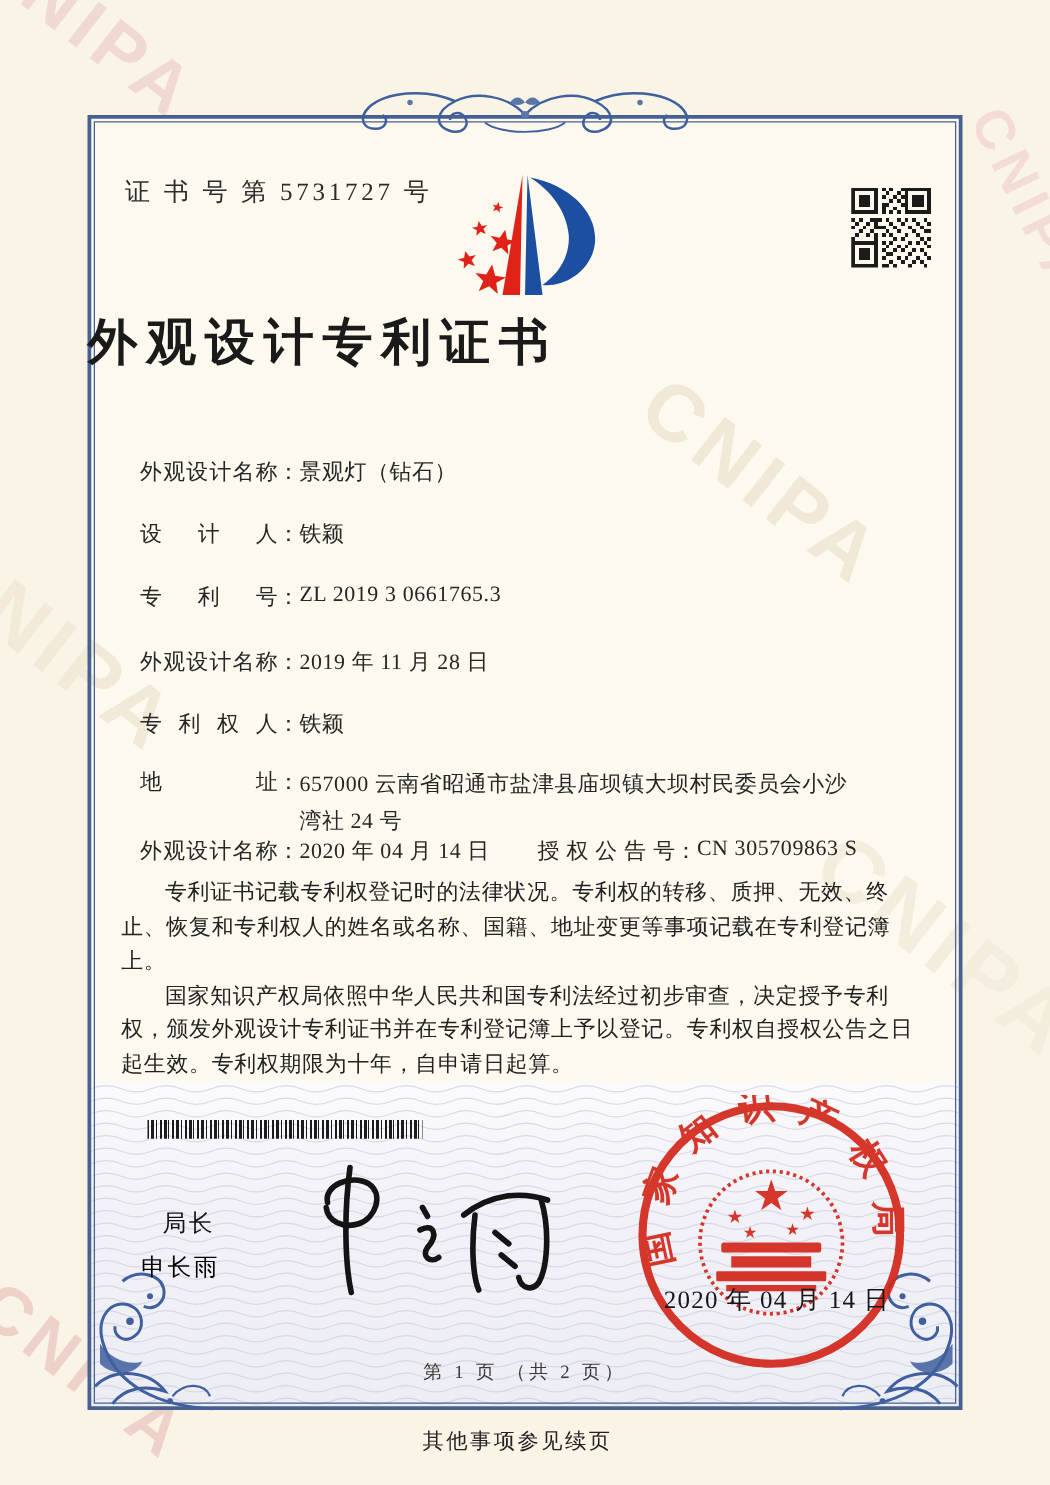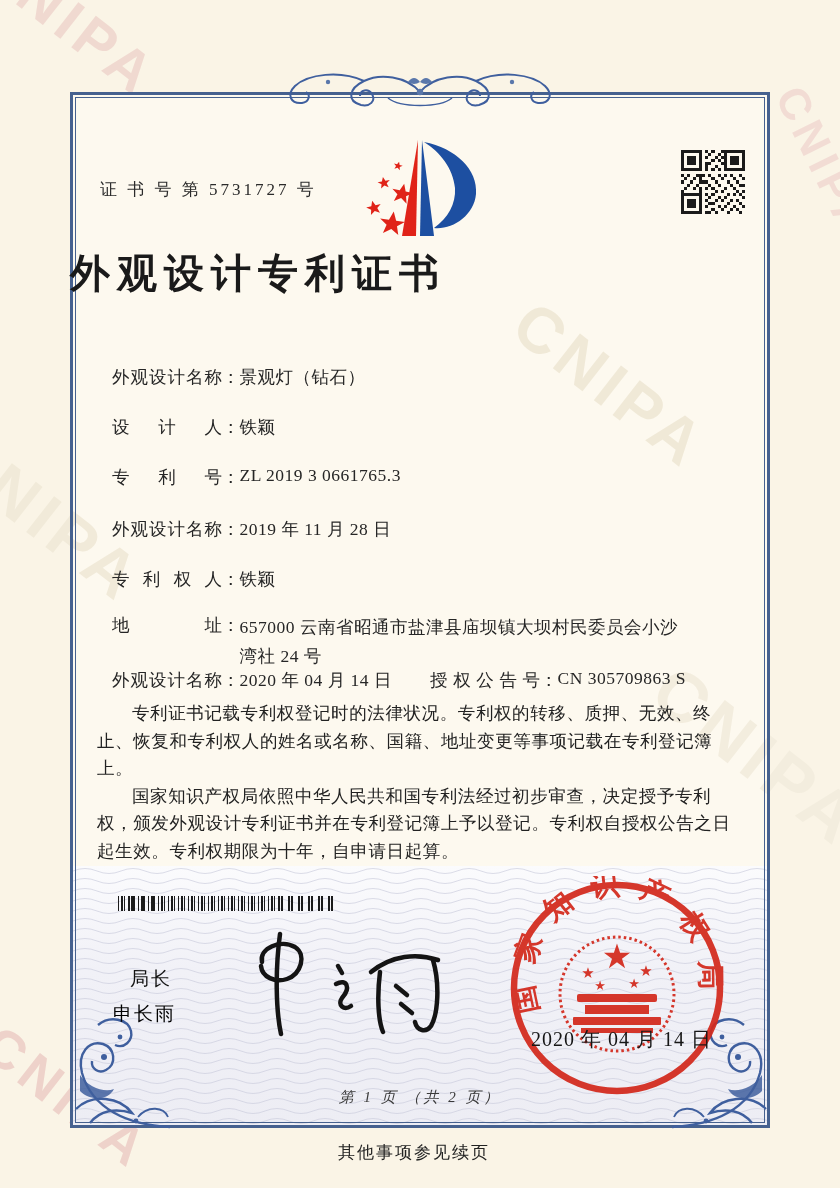--- a/index.html
+++ b/index.html
@@ -25,21 +25,21 @@
   #orn-top{left:268px;top:68px;}
   #orn-bl{left:58px;top:1013px;}
   #orn-br{left:662px;top:1013px;transform:scaleX(-1);}
 
   
   .waves{position:absolute;left:73px;top:866px;width:694px;height:259px;z-index:3;
     background:linear-gradient(180deg,#fbfbfd 0%,#f1f1f7 40%,#ededf4 100%);}
   .waves svg{display:block;}
 
   
-  .cert-no{position:absolute;left:100px;top:140px;font-size:17px;letter-spacing:3px;color:#2b2b2b;z-index:6;margin-top:38px;}
+  .cert-no{position:absolute;left:100px;top:140px;font-size:20px;letter-spacing:3px;color:#2b2b2b;z-index:6;}
   .logo{position:absolute;left:350px;top:128px;z-index:6;}
   .qr{position:absolute;left:681px;top:150px;z-index:6;}
   .title{position:absolute;left:70px;top:246px;width:835px;text-align:left;font-size:40px;font-weight:700;letter-spacing:7px;color:#1a1a1a;z-index:6;}
 
   
   .fields{position:absolute;left:112px;top:365px;width:640px;font-size:17.5px;color:#262626;z-index:6;}
   .frow{position:absolute;left:0;white-space:nowrap;}
   .flabel{display:inline-block;width:110px;text-align:justify;text-align-last:justify;vertical-align:top;}
   .fcolon{display:inline-block;vertical-align:top;}
   .fval{display:inline-block;vertical-align:top;letter-spacing:0.5px;}
@@ -54,21 +54,21 @@
   
   .barcode{position:absolute;left:118px;top:896px;width:220px;height:15px;z-index:6;
     background:repeating-linear-gradient(90deg,#1b1b1b 0 1.5px,transparent 1.5px 3px,#1b1b1b 3px 5.5px,transparent 5.5px 6.5px,#1b1b1b 6.5px 7.5px,transparent 7.5px 10px);}
   .sig-role{position:absolute;left:113px;top:966px;font-size:19px;color:#111;font-family:"Liberation Sans","DejaVu Sans",sans-serif;letter-spacing:2px;z-index:6;margin-left:17px;}
   .sig-name{position:absolute;left:113px;top:1001px;font-size:19px;color:#000000;font-family:Liberation Serif, serif;letter-spacing:2px;z-index:6;}
   .sig-autograph{position:absolute;left:250px;top:926px;z-index:6;}
 
   .seal{position:absolute;left:503px;top:876px;z-index:7;opacity:0.93;}
   .seal-date{position:absolute;left:531px;top:1026px;font-size:20px;color:#161616;letter-spacing:1px;z-index:8;white-space:nowrap;}
 
-  .page-num{position:absolute;left:70px;top:1088px;width:700px;text-align:center;font-size:15px;letter-spacing:3px;color:#3a3a3a;z-index:6;font-style:italic;}
+  .page-num{position:absolute;left:70px;top:1088px;width:700px;text-align:center;font-size:15px;letter-spacing:3px;color:#3a3a3a;z-index:6;}
   .cont-note{position:absolute;left:0;top:1141px;width:828px;text-align:center;font-size:17px;letter-spacing:2px;color:#222;z-index:6;}
 </style>
 </head>
 <body>
 
 <div id="page">
 
   <div class="wm wm-tl">CNIPA</div>
   <div class="wm wm-tr">CNIPA</div>
   <div class="wm wm-rm">CNIPA</div>

